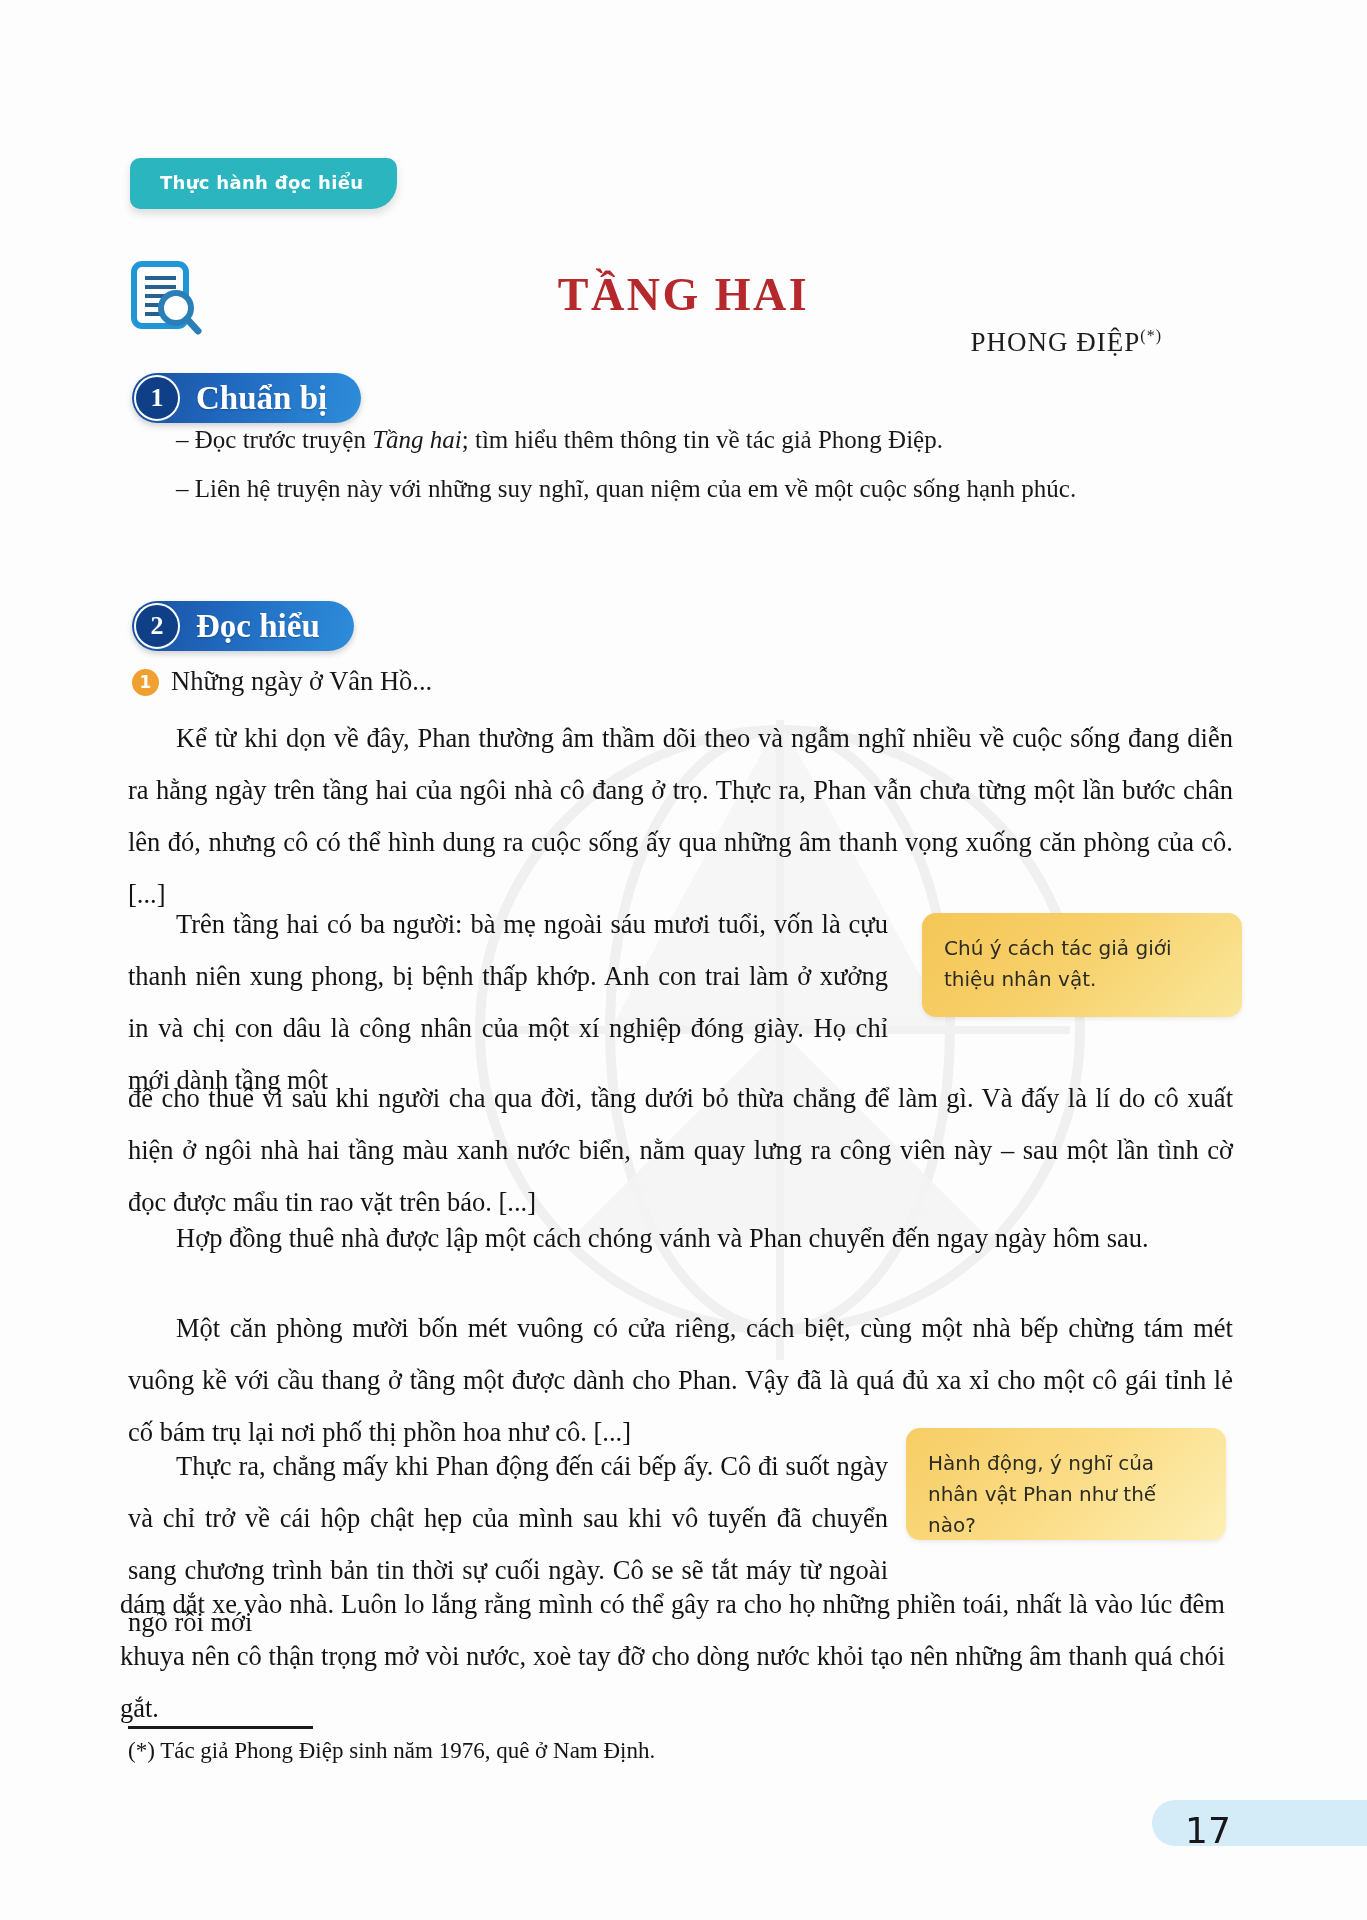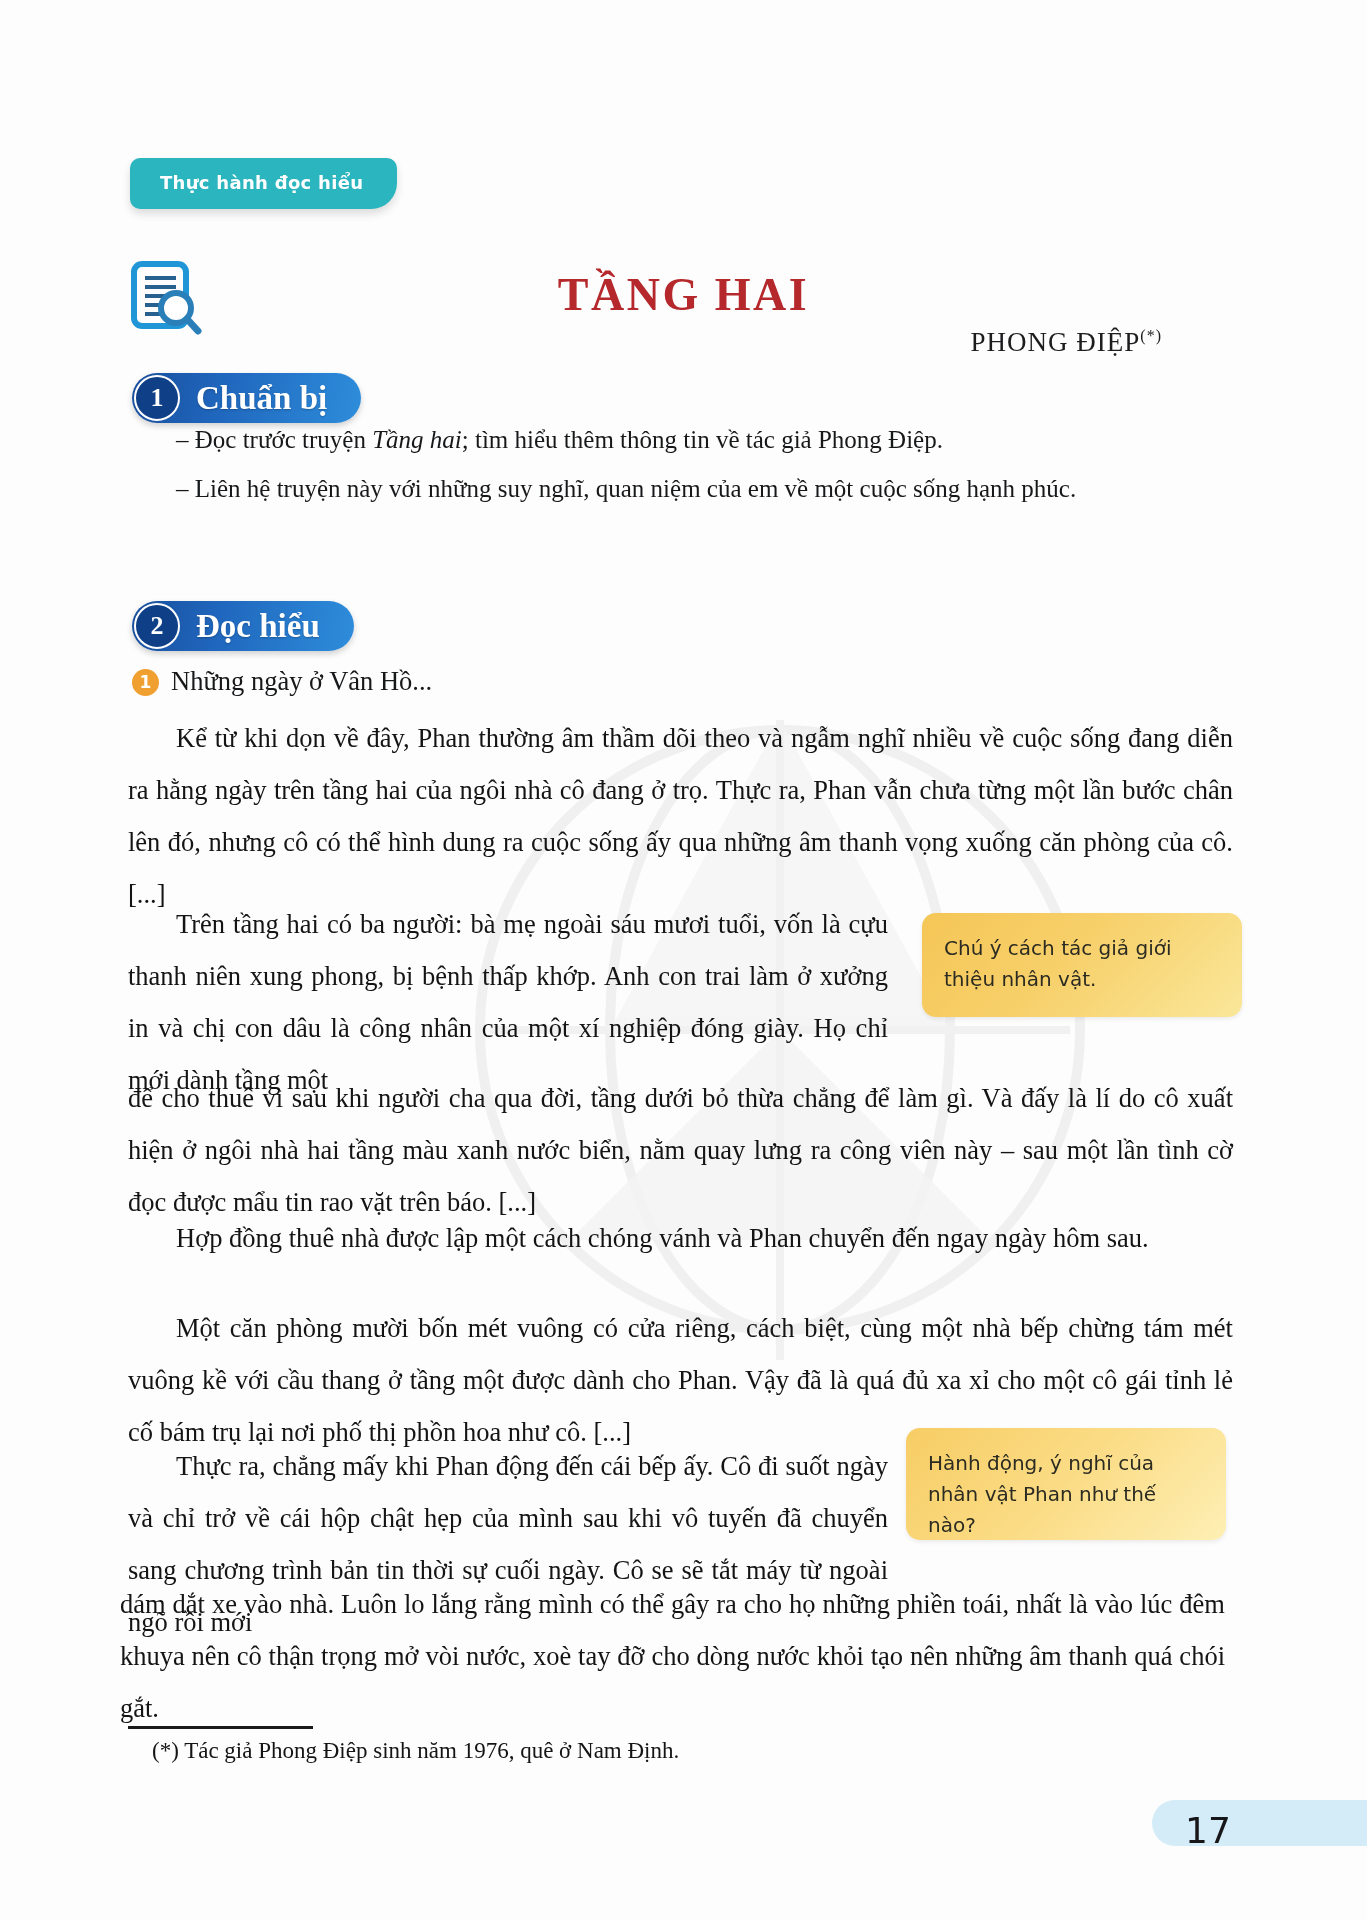--- a/index.html
+++ b/index.html
@@ -193,21 +193,20 @@
     width: 185px;
     height: 3px;
     background: #1a1a1a;
   }
   .footnote {
     position: absolute;
     left: 128px;
     top: 1738px;
     font-size: 23px;
     color: #141414;
-    margin-left: 24px;
   }
 
   
   .pagenum-bar {
     position: absolute;
     left: 1152px;
     top: 1800px;
     width: 215px;
     height: 46px;
     background: #d4ecf8;

